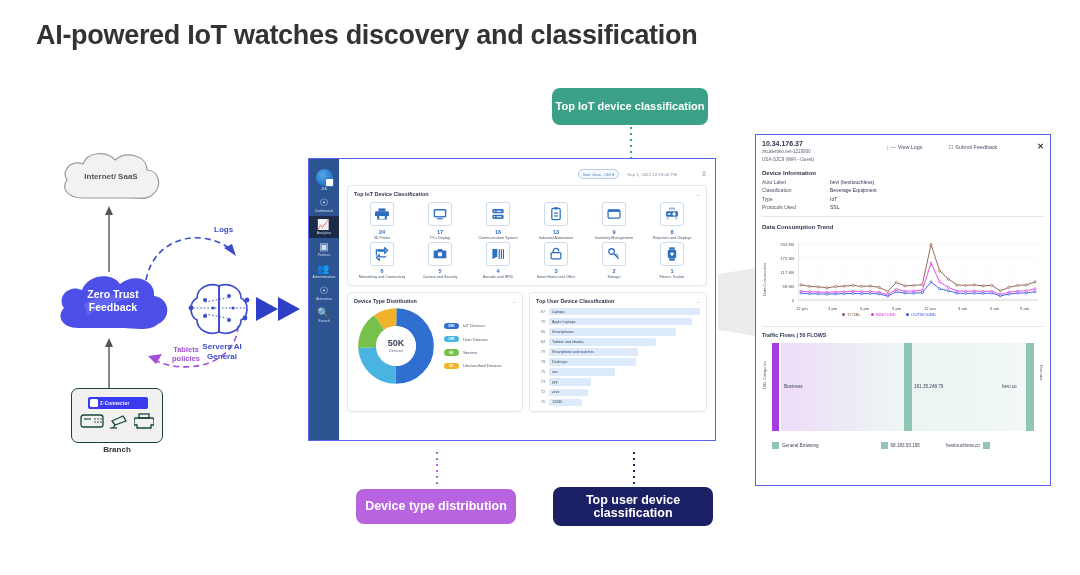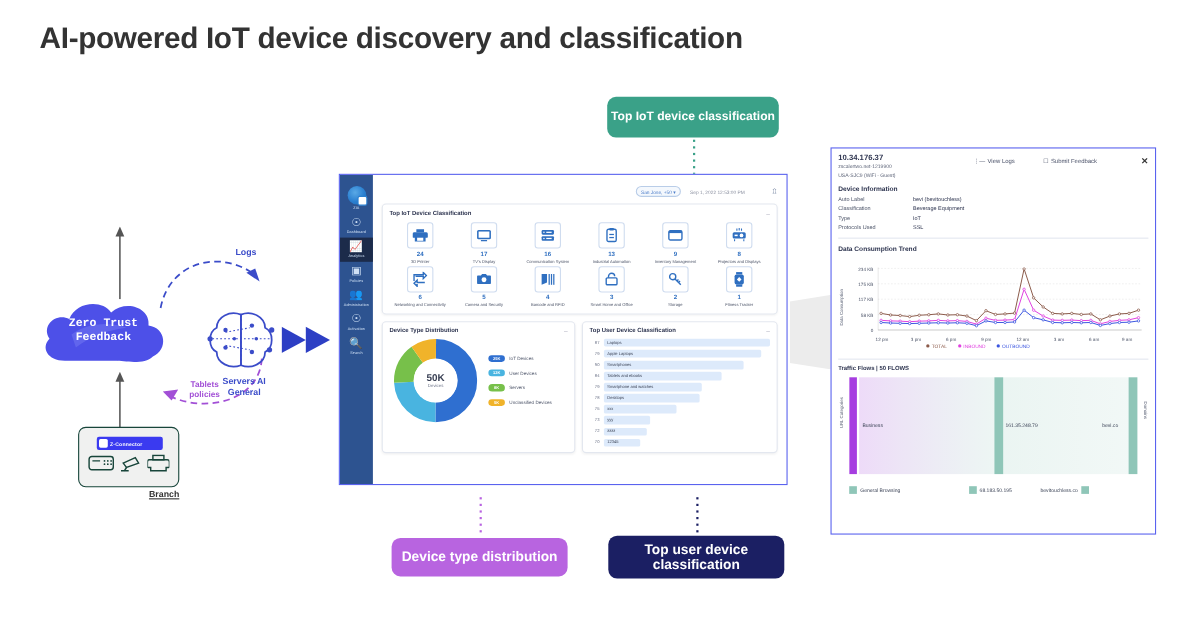--- a/index.html
+++ b/index.html
@@ -20,21 +20,21 @@
 
   
   .diagram { position:absolute; left:0; top:70px; width:310px; height:450px; }
   .cloud-internet {
     position:absolute; left:57px; top:78px; width:108px; height:62px;
   }
   .cloud-internet .lbl {
     position:absolute; width:100%; top:24px; text-align:center;
     font-size:8px; color:#555; font-weight:600;
   }
-  .cloud-zte { position:absolute; left:35px; top:200px; width:118px; height:70px;font-family:Liberation Mono, monospace; }
+  .cloud-zte { position:absolute; left:54px; top:200px; width:118px; height:70px; }
   .cloud-zte .lbl {
     position:absolute; width:100%; top:18px; text-align:center;
     font-size:10.5px; color:#fff; font-weight:bold; line-height:13px;
   }
   .brain { position:absolute; left:183px; top:208px; width:72px; height:62px; }
   .brain-lbl {
     position:absolute; left:176px; top:272px; width:92px; text-align:center;
     font-size:8px; font-weight:bold; color:#3b4cc9; line-height:10px;
   }
   .logs-lbl {
@@ -49,22 +49,22 @@
     border:1.6px solid #17453a; border-radius:7px; background:#f0f1f0;
   }
   .zconn {
     position:absolute; left:16px; top:8px; width:60px; height:12px;
     background:#3a3af0; border-radius:2px; display:flex; align-items:center; gap:2px;
     padding-left:2px;
   }
   .zconn .sq { width:8px; height:8px; background:#fff; border-radius:1.5px; flex:0 0 auto;}
   .zconn .txt { font-size:4.6px; color:#fff; font-weight:bold; letter-spacing:0.2px;}
   .branch-lbl {
-    position:absolute; left:71px; top:375px; width:92px; text-align:right;
-    font-size:8px; font-weight:bold; color:#333;text-decoration:underline;
+    position:absolute; left:71px; top:375px; width:92px; text-align:center;
+    font-size:8px; font-weight:bold; color:#333;
   }
   .dev-icons { position:absolute; left:8px; top:24px; display:flex; gap:6px; align-items:center;}
 
   
   .pill {
     position:absolute; border-radius:8px; color:#fff; font-weight:bold;
     display:flex; align-items:center; justify-content:center; text-align:center;
     line-height:13px;
   }
   #pill-top-iot { left:552px; top:88px; width:156px; height:37px; background:#3aa188; font-size:11px;}
@@ -206,24 +206,30 @@
   }
   .sk-label { position:absolute; font-size:4.6px; color:#3d4558; }
   .sk-bottom { position:absolute; left:10px; bottom:0; width:276px; display:flex; align-items:center;}
   .sk-chip { display:flex; align-items:center; gap:3px; }
   .sk-sq { width:7px; height:7px; background:#8fc6b8; }
   .sk-bt { font-size:4.6px; color:#3d4558; }
 </style>
 </head>
 <body>
 
-<div id="page-title">AI-powered IoT device discovery and classification</div>
+<div id="page-title">AI-powered IoT watches discovery and classification</div>
 
 <div class="diagram">
 
+  <div class="cloud-internet">
+    <svg width="108" height="62" viewBox="0 0 108 62">
+      <path d="M26 50 C10 50 4 40 10 32 C4 22 14 12 26 16 C30 4 50 2 58 12 C70 2 90 8 90 22 C102 22 106 38 96 46 C92 52 80 50 74 50 Z" fill="#f2f2f2" stroke="#9a9a9a" stroke-width="1.2"></path>
+    </svg>
+    <div class="lbl">Internet/ SaaS</div>
+  </div>
 
   <svg style="position:absolute;left:104px;top:136px;" width="10" height="66">
     <line x1="5" y1="66" x2="5" y2="8" stroke="#555" stroke-width="1.4"></line>
     <polygon points="5,0 1,9 9,9" fill="#555"></polygon>
   </svg>
 
   <div class="cloud-zte">
     <svg width="118" height="70" viewBox="0 0 118 70">
       <path d="M24 58 C8 58 2 46 10 38 C2 26 16 14 28 20 C34 4 58 2 66 14 C80 2 102 10 100 26 C116 28 118 48 104 54 C96 62 78 58 70 58 Z" fill="#4d50e8"></path>
       <path d="M30 34 C44 24 64 22 80 28 C64 30 46 36 34 46 Z" fill="#6a6df0" opacity="0.7"></path>

